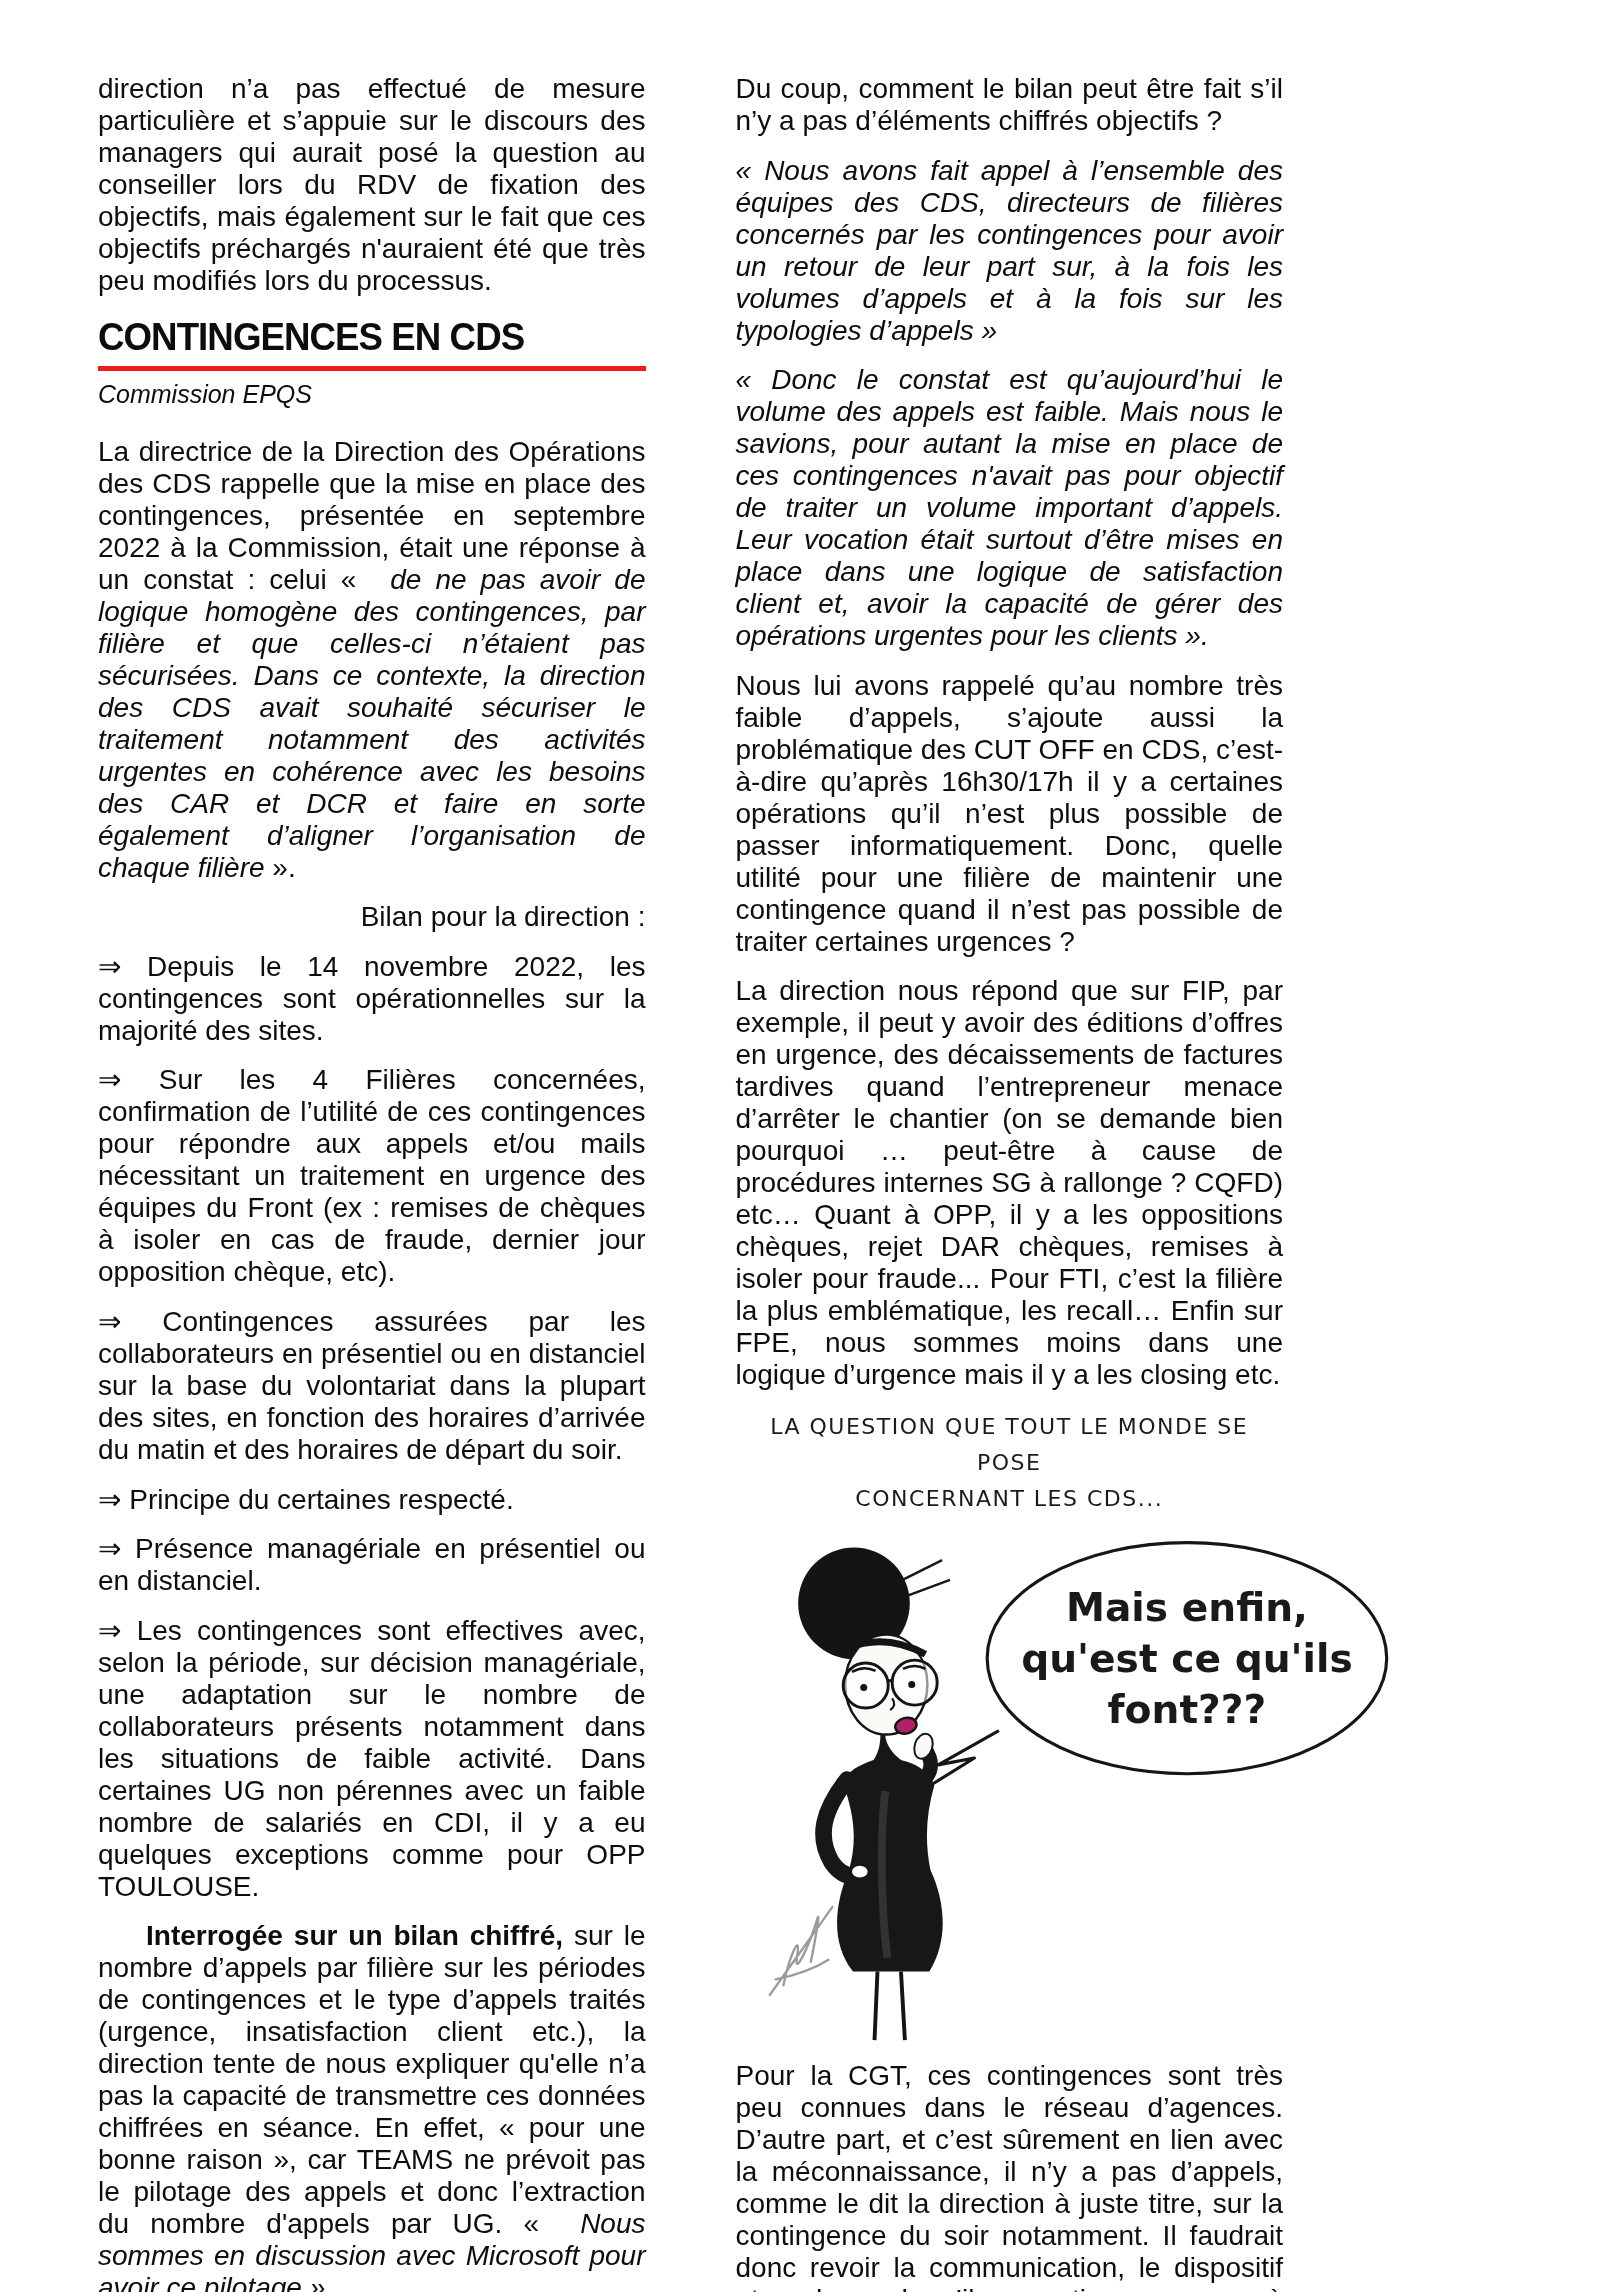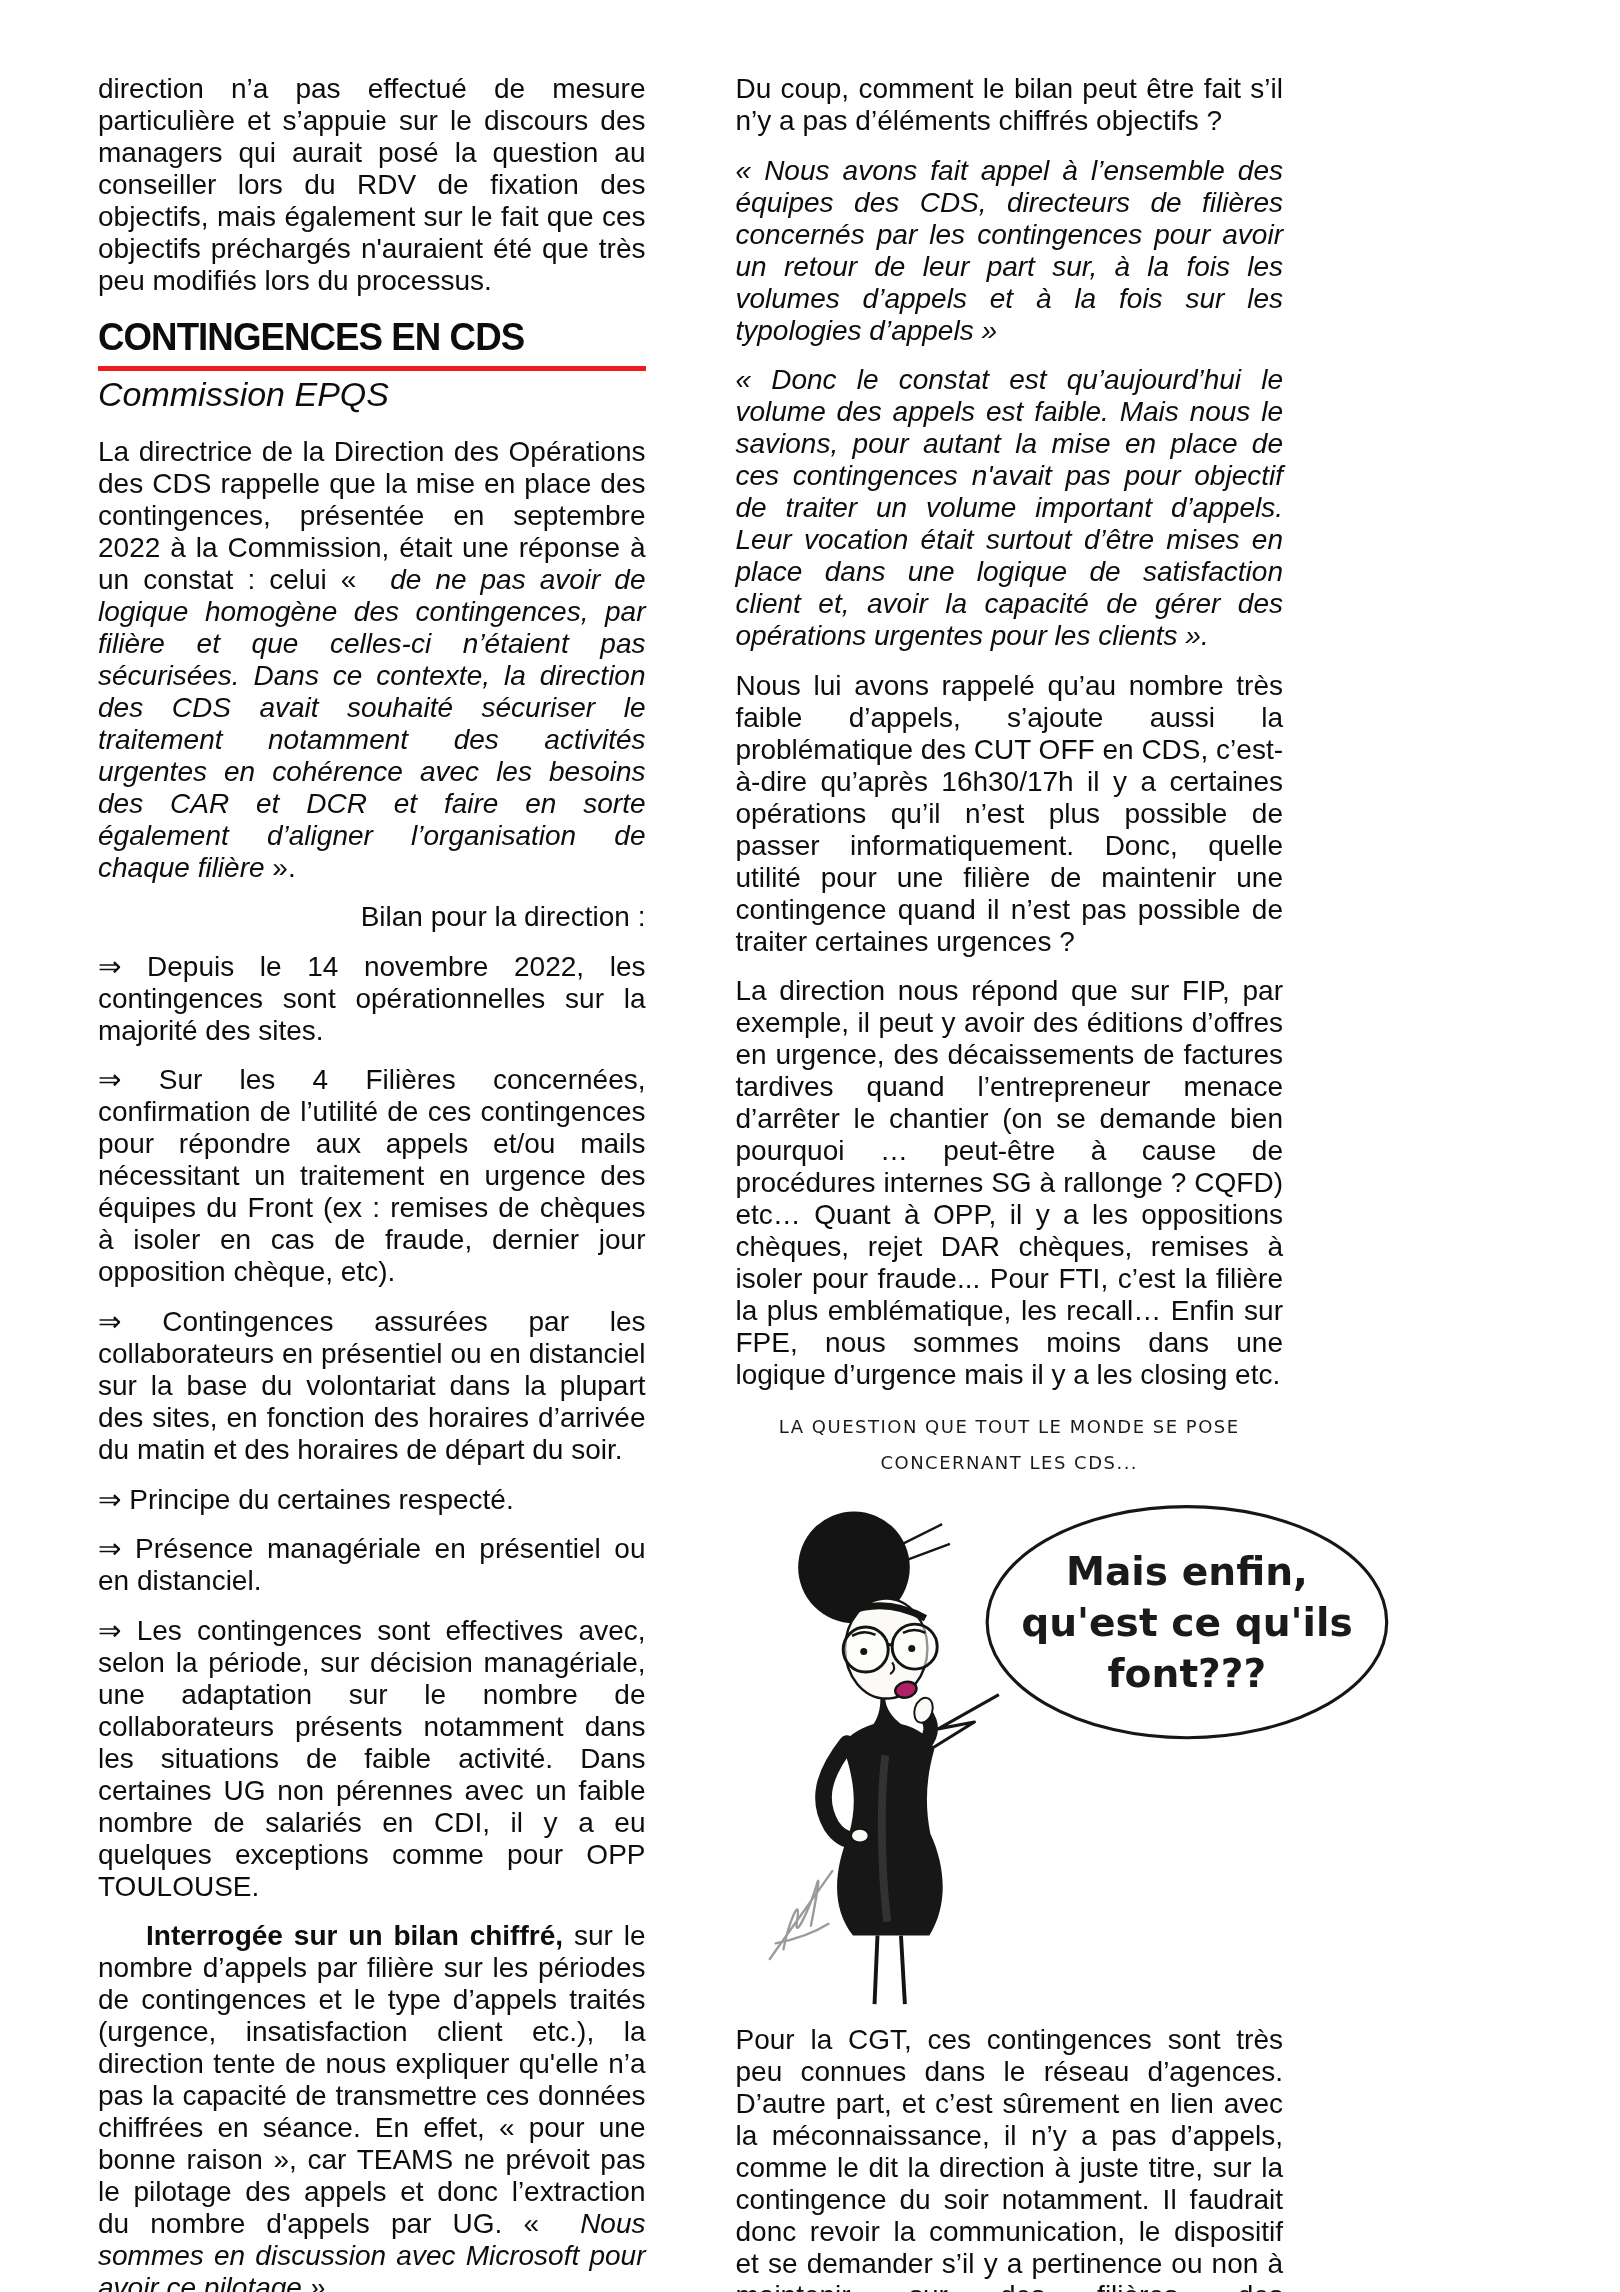--- a/index.html
+++ b/index.html
@@ -39,32 +39,32 @@
     transform-origin: left center;
     white-space: nowrap;
   }
   .red-rule {
     height: 4.9px;
     background: #ee1c1c;
     margin: 8.8px 0 6.9px 0;
   }
   .section-subheading {
     font-style: italic;
-    font-size: 34px;
+    font-size: 25px;
     line-height: 32px;
     margin: 0 0 25.5px 0;
   }
   
   .cartoon {
     margin: 9.8px 0 15.7px 0;
   }
   .cartoon-caption {
     text-align: center;
     font-family: "DejaVu Sans", sans-serif;
-    font-size: 18px;
+    font-size: 22px;
     line-height: 36px;
     letter-spacing: 1.5px;
     font-weight: 500;
     color: #1b1b1b;
     margin: 0 0 5.9px 0;
   }
   .cartoon svg { display: block; margin: 0 auto; }
   .bubble-text {
     font-family: "DejaVu Sans", sans-serif;
     font-size: 40px;

